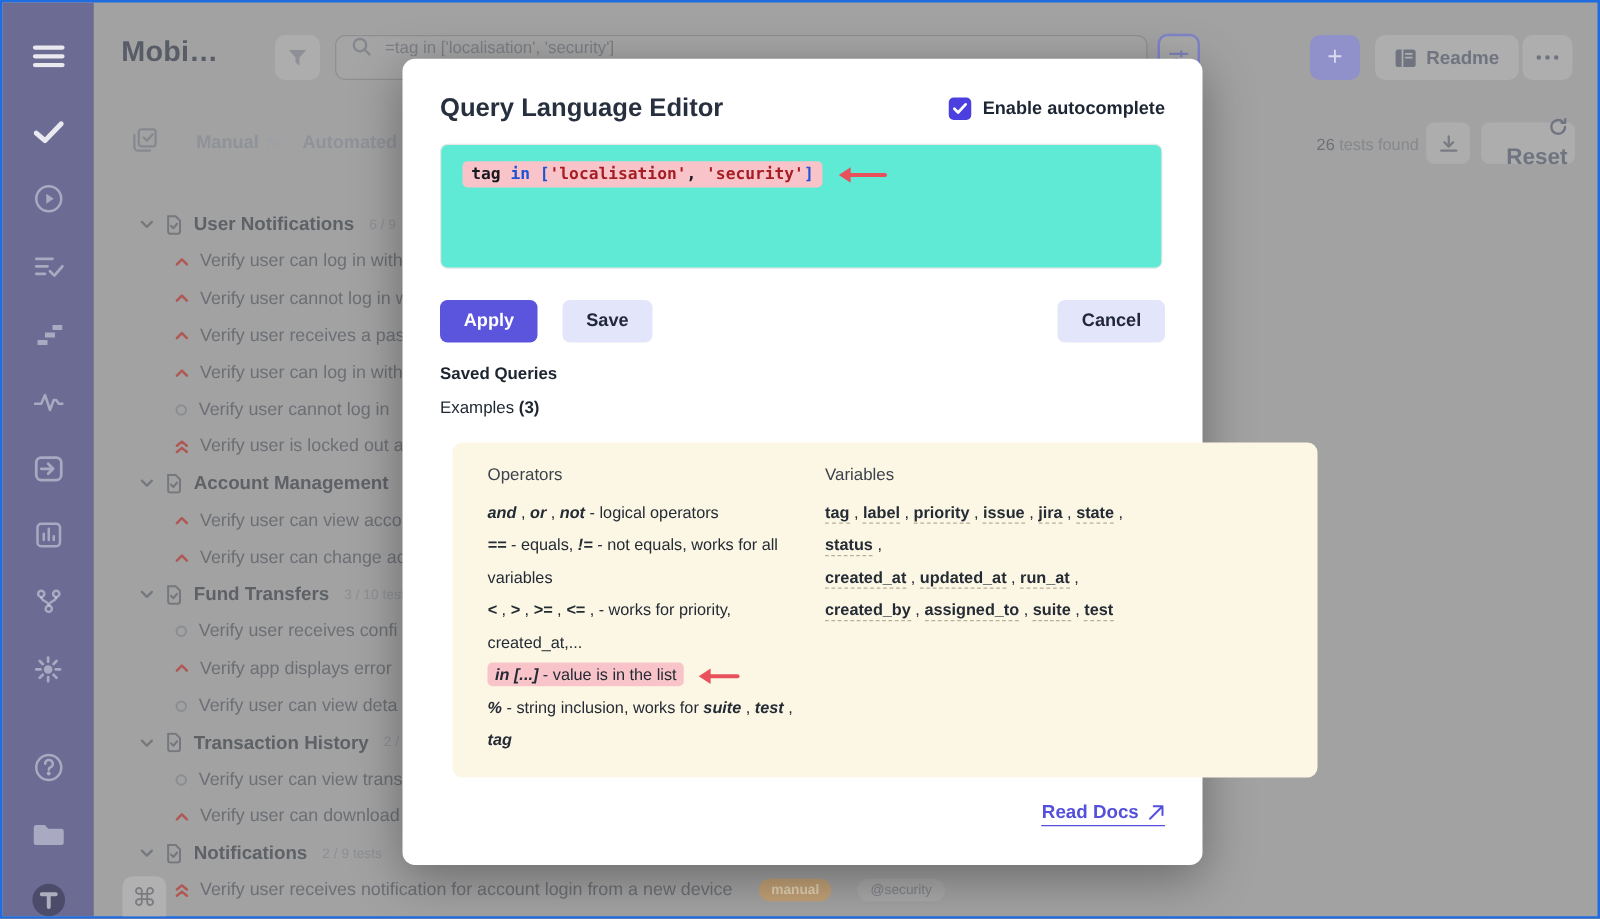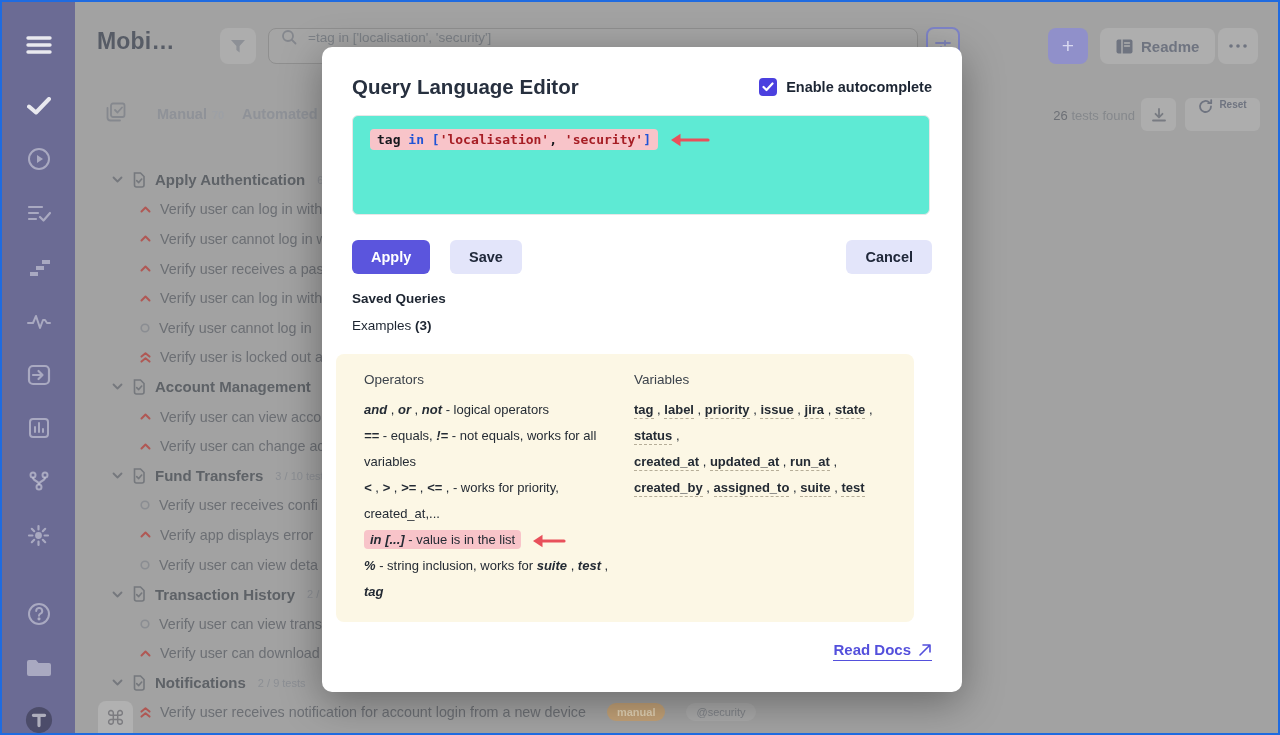--- a/index.html
+++ b/index.html
@@ -35,22 +35,22 @@
   .selectall{position:absolute;left:31px;top:100px;color:#85888e;cursor:pointer;display:flex;}
   .tab{position:absolute;top:104px;display:flex;align-items:baseline;gap:5px;cursor:pointer;}
   .tab .tl{font-size:14.5px;font-weight:700;color:#8f9298;}
   .tab .tc{font-size:11px;font-weight:700;color:#9da0a5;}
   .tab.t1{left:82px;} .tab.t2{left:167px;}
   .results{position:absolute;left:960px;top:106px;width:100px;text-align:right;font-size:13px;color:#85888c;}
   .results b{color:#6d7076;font-weight:400;}
   .dl-btn{position:absolute;left:1066px;top:96px;width:35px;height:33px;border:none;border-radius:6px;
     background:#adadad;color:#787b82;display:flex;align-items:center;justify-content:center;cursor:pointer;}
   .reset-btn{position:absolute;left:1110px;top:96px;width:75px;height:33px;border:none;border-radius:6px;
-    background:#adadad;color:#6f7480;font-size:10px;font-weight:700;display:flex;align-items:flex-start;justify-content:center;gap:6px;cursor:pointer;
-    font-family:"Liberation Sans",sans-serif;}
+    background:#adadad;color:#6f7480;font-size:18px;font-weight:700;display:flex;align-items:flex-end;justify-content:center;gap:6px;cursor:pointer;
+    font-family:"Liberation Sans",sans-serif;flex-direction:column;}
   
   .tree{position:absolute;left:23px;top:163px;width:920px;}
   .row{height:29.6px;display:flex;align-items:center;gap:9px;white-space:nowrap;cursor:pointer;}
   .row.suite{padding-left:14px;color:#75787d;}
   .row.suite .nm{font-size:15px;font-weight:700;color:#5e6267;}
   .row.suite .ct{font-size:11px;color:#8c8f94;margin-left:3px;}
   .row.test{padding-left:42px;}
   .row.test .tt{font-size:14.3px;color:#6c6f74;}
   .pri{display:flex;align-items:center;}
   .pri.high,.pri.highest{color:#b05854;}
@@ -75,21 +75,21 @@
     font-size:13px;font-weight:700;white-space:pre;}
   .arrow{display:flex;align-items:center;}
   .btn{position:absolute;top:193px;height:34px;border:none;border-radius:6px;padding:0 19px;font-size:14.5px;
     font-weight:700;cursor:pointer;font-family:"Liberation Sans",sans-serif;}
   .btn.apply{left:30px;background:#5b55dd;color:#fff;}
   .btn.save{left:107px;background:#e3e5fa;color:#20283a;margin-left:21px;}
   .btn.cancel{right:30px;background:#e3e5fa;color:#20283a;}
   .saved{position:absolute;left:30px;top:244px;font-size:13.5px;font-weight:700;color:#1d2531;cursor:pointer;}
   .examples{position:absolute;left:30px;top:271px;font-size:13.5px;color:#1d2531;cursor:pointer;}
   .examples b{font-weight:700;}
-  .help{position:absolute;left:14px;top:307px;width:578px;height:268px;background:#fcf7e5;border-radius:8px;
+  .help{position:absolute;left:40px;top:307px;width:692px;height:268px;background:#fcf7e5;border-radius:8px;
     box-sizing:border-box;padding:18px 28px;display:flex;gap:18px;overflow:hidden;}
   .help .c1{flex:0 0 252px;} .help .c2{flex:1;}
   .help .h{font-size:13.5px;color:#3c434c;margin-bottom:10px;}
   .op-line,.var-line{font-size:13px;line-height:26px;color:#242b34;}
   .op-line b{font-weight:700;font-style:italic;}
   .hl-pill{background:#f8c4c9;border-radius:4px;padding:2px 6px;}
   .op-line .arrow{display:inline-flex;vertical-align:middle;margin-left:9px;}
   .var{font-weight:700;border-bottom:1.5px dashed #b6ae99;padding-bottom:1px;}
   .read-docs{position:absolute;right:30px;top:594px;display:flex;align-items:center;gap:7px;color:#5450dc;
     font-size:15px;font-weight:700;border-bottom:1.5px solid #5450dc;padding-bottom:2px;cursor:pointer;text-decoration:none;}
@@ -265,21 +265,21 @@
             <svg width="11" height="7" viewBox="0 0 11 7" fill="none" stroke="currentColor" stroke-width="1.8" stroke-linecap="round" stroke-linejoin="round">
               <path d="M1.5 1.5l4 4 4-4"></path>
             </svg>
           </span>
           <span class="svg">
             <svg width="14" height="16" viewBox="0 0 14 16" fill="none" stroke="currentColor" stroke-width="1.6">
               <path d="M2.5 1h6L12 4.5V13a2 2 0 0 1-2 2H4.5a2 2 0 0 1-2-2z"></path>
               <path d="M4.7 8.6l2 2 3-3.6" stroke-linecap="round" stroke-linejoin="round"></path>
             </svg>
           </span>
-          <span class="nm">Apply Authentication</span>
+          <span class="nm">User Notifications</span>
           <span class="ct">6 / 9</span>
         </div>
         <div class="row test">
           <span class="pri high">
             <svg width="11" height="7" viewBox="0 0 11 7" fill="none" stroke="currentColor" stroke-width="2" stroke-linecap="round" stroke-linejoin="round">
               <path d="M1.5 5.5l4-4 4 4"></path>
             </svg>
           </span>
           <span class="tt">Verify user can log in with</span>
         </div>

